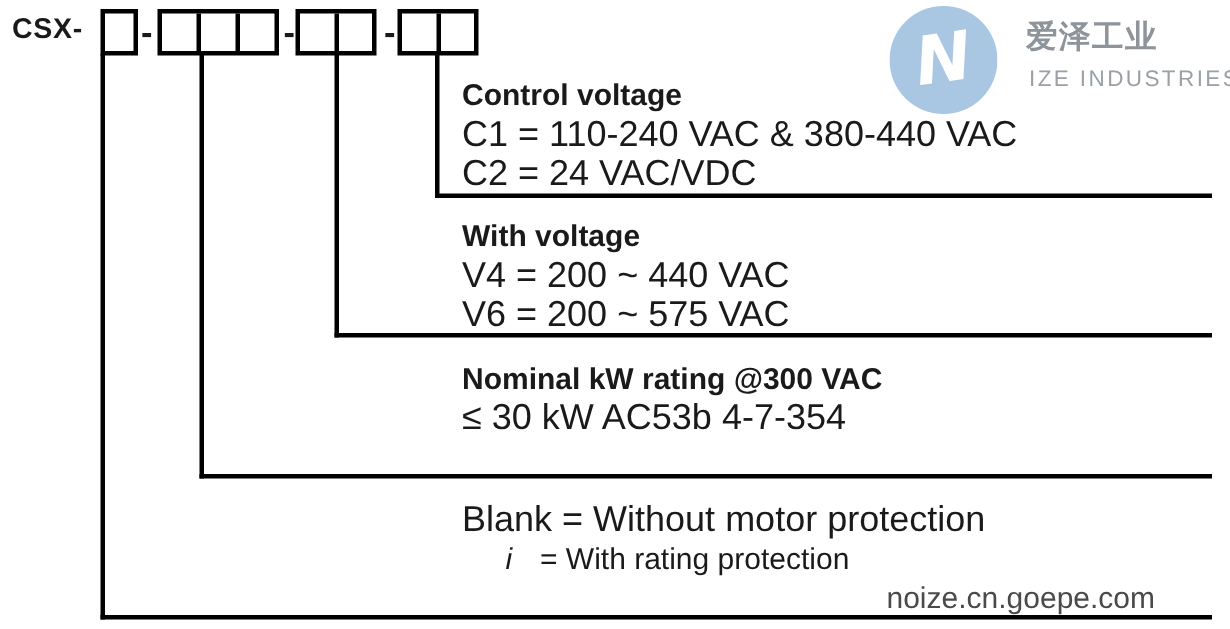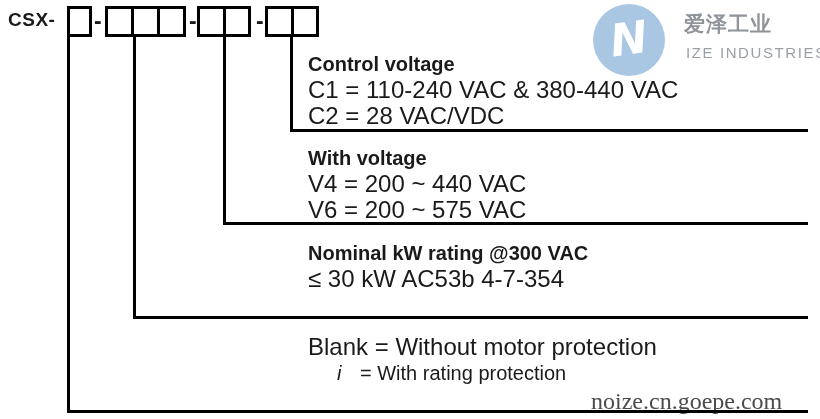--- a/index.html
+++ b/index.html
@@ -48,22 +48,22 @@
     font-size: 21px; font-weight: 700; letter-spacing: 1px;
     color: #8e949a; white-space: nowrap;
   }
   .logo-en {
     position: absolute; left: 686px; top: 44px; z-index: 0;
     font-size: 15px; font-weight: 400; letter-spacing: 1.6px;
     color: #9aa0a6; white-space: nowrap;
   }
   .url-watermark {
     position: absolute; left: 591px; top: 388px; z-index: 0;
-    font-family: Liberation Serif, serif;
-    font-size: 24px; color: #4a4a4a; white-space: nowrap;
+    font-family: Liberation Sans, sans-serif;
+    font-size: 20px; color: #4a4a4a; white-space: nowrap;
   }
 </style>
 </head>
 <body>
 
 <div id="stage">
 
   <div class="logo-wrap">
     <svg width="72" height="72" viewBox="0 0 100 100">
       <circle cx="50" cy="50" r="50" fill="#a9c6e3"></circle>
@@ -108,21 +108,21 @@
   <div class="vline" style="left:290px; top:36px; height:96px;"></div>
 
   <div class="hline" style="left:290px; top:129px; width:518px;"></div>
   <div class="hline" style="left:223px; top:222px; width:585px;"></div>
   <div class="hline" style="left:133px; top:316px; width:675px;"></div>
   <div class="hline" style="left:67px;  top:410px; width:741px;"></div>
 
   <div class="section" style="top:51px;">
     <div class="sec-title">Control voltage</div>
     <div class="sec-line">C1 = 110-240 VAC &amp; 380-440 VAC</div>
-    <div class="sec-line">C2 = 28 VAC/VDC</div>
+    <div class="sec-line">C2 = 24 VAC/VDC</div>
   </div>
 
   <div class="section" style="top:145px;">
     <div class="sec-title">With voltage</div>
     <div class="sec-line">V4 = 200 ~ 440 VAC</div>
     <div class="sec-line">V6 = 200 ~ 575 VAC</div>
   </div>
 
   <div class="section" style="top:240px;">
     <div class="sec-title">Nominal kW rating @300 VAC</div>

